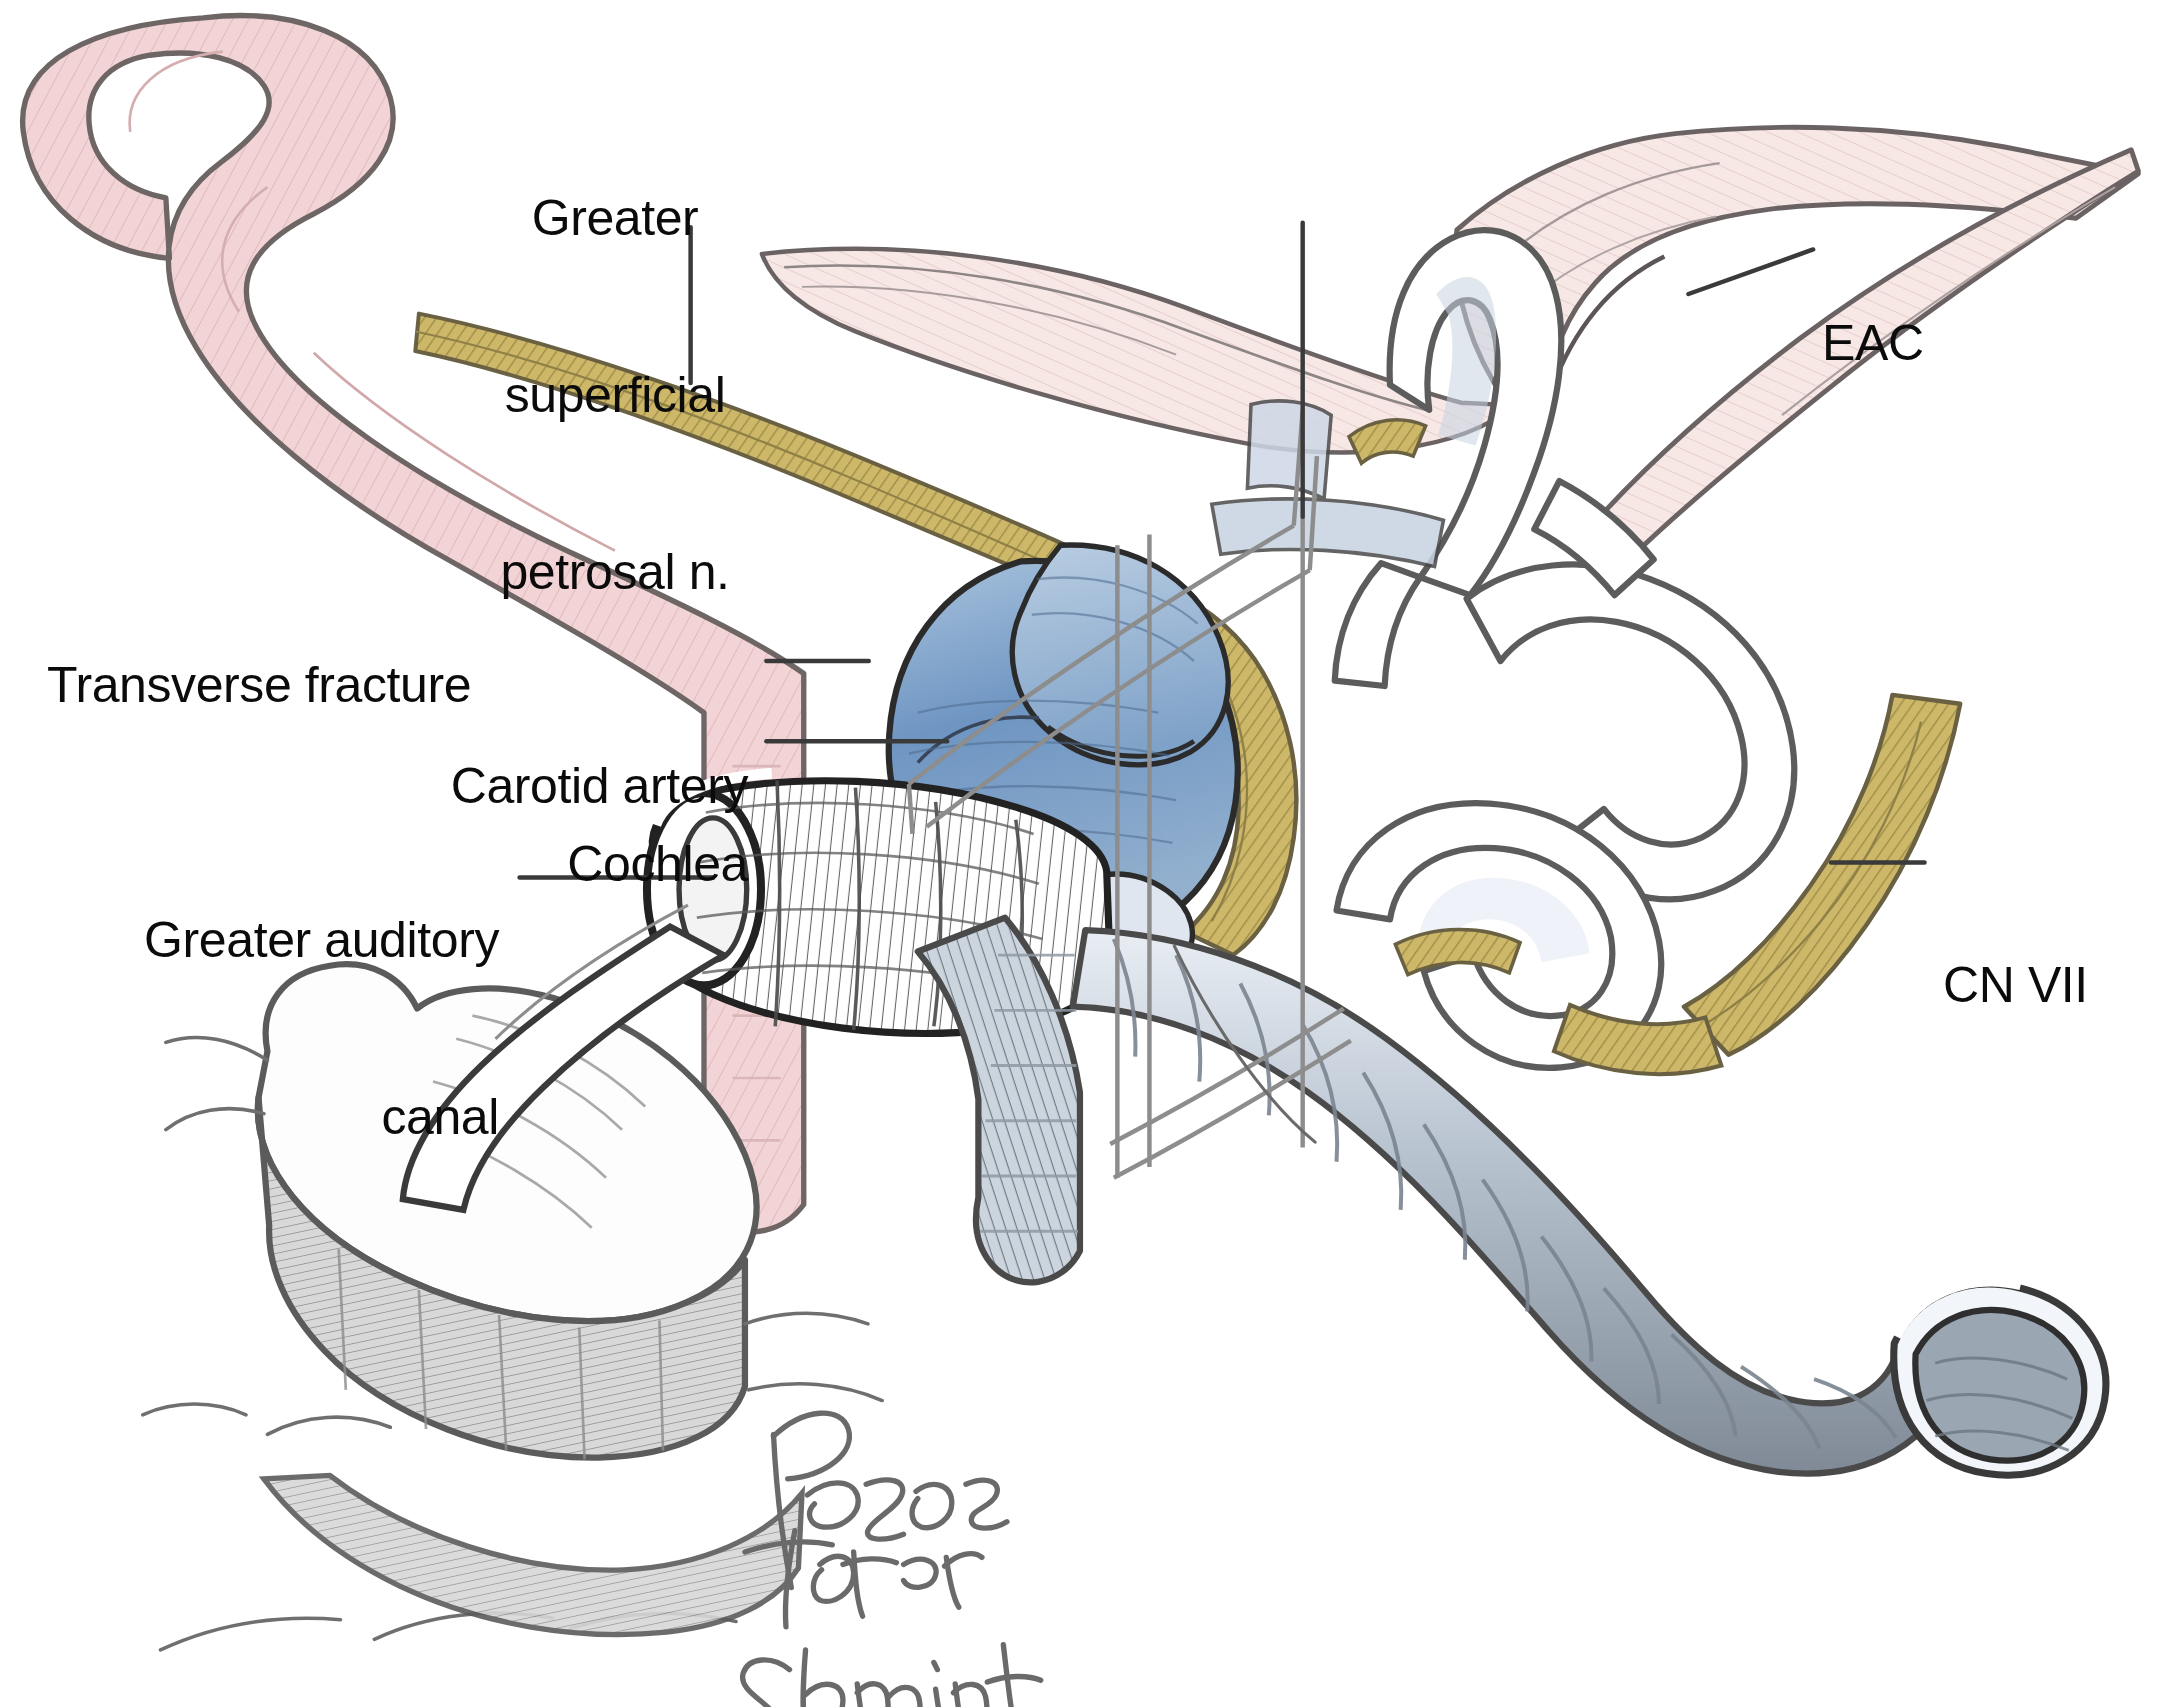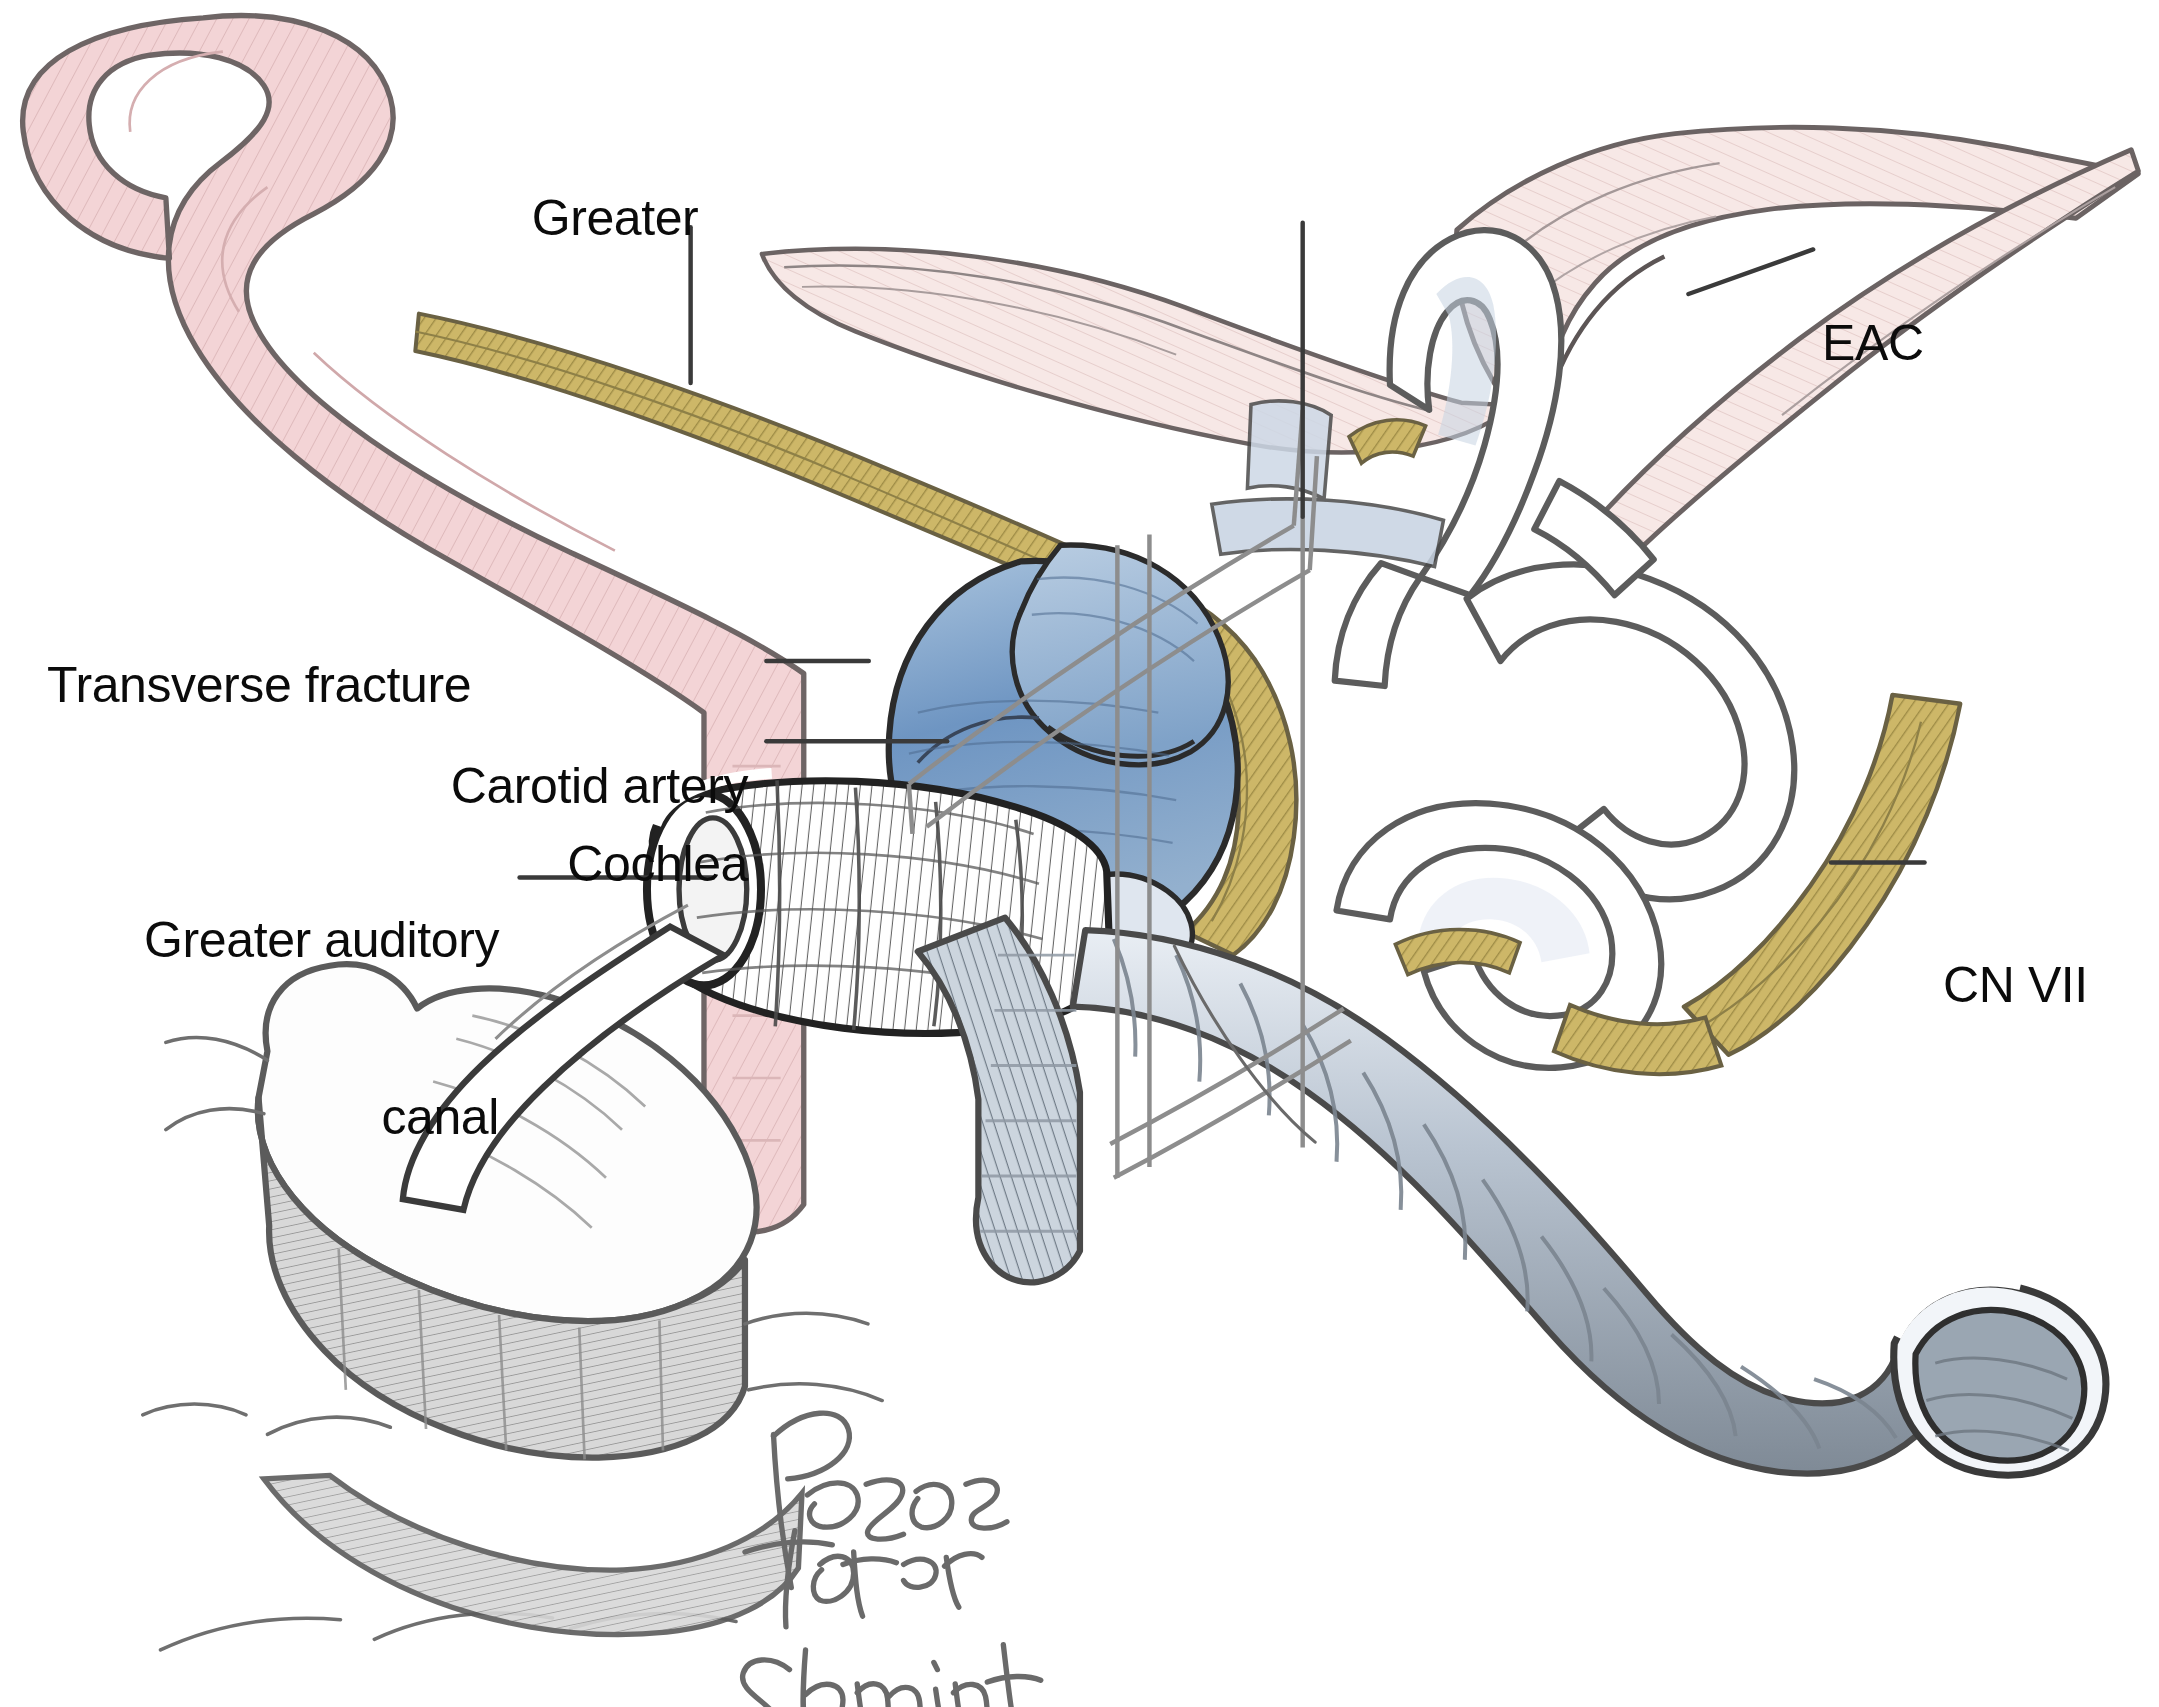--- a/index.html
+++ b/index.html
@@ -406,20 +406,22 @@
       <path d="M1072 1890 C1076 1922 1078 1938 1084 1950"></path>
       <path d="M1070 1900 C1084 1886 1102 1888 1106 1904 C1110 1922 1106 1936 1110 1950"></path>
       <path d="M1126 1846 C1132 1898 1136 1932 1142 1952"></path>
       <path d="M1108 1888 C1130 1880 1154 1880 1168 1886"></path>
     </g>
 
   </svg>
 
   <div class="lbl ctr" style="left:401px; top:71px; width:428px;">
     <div>Greater</div>
+    <div>superficial</div>
+    <div>petrosal n.</div>
   </div>
 
 
   <div class="lbl lft" style="left:1822px; top:196px; width:267px;">
     <div>EAC</div>
   </div>
 
   <div class="lbl lft" style="left:7.1px; top:538px; width:570px;margin-left:40px;">
     <div>Transverse fracture</div>
   </div>

